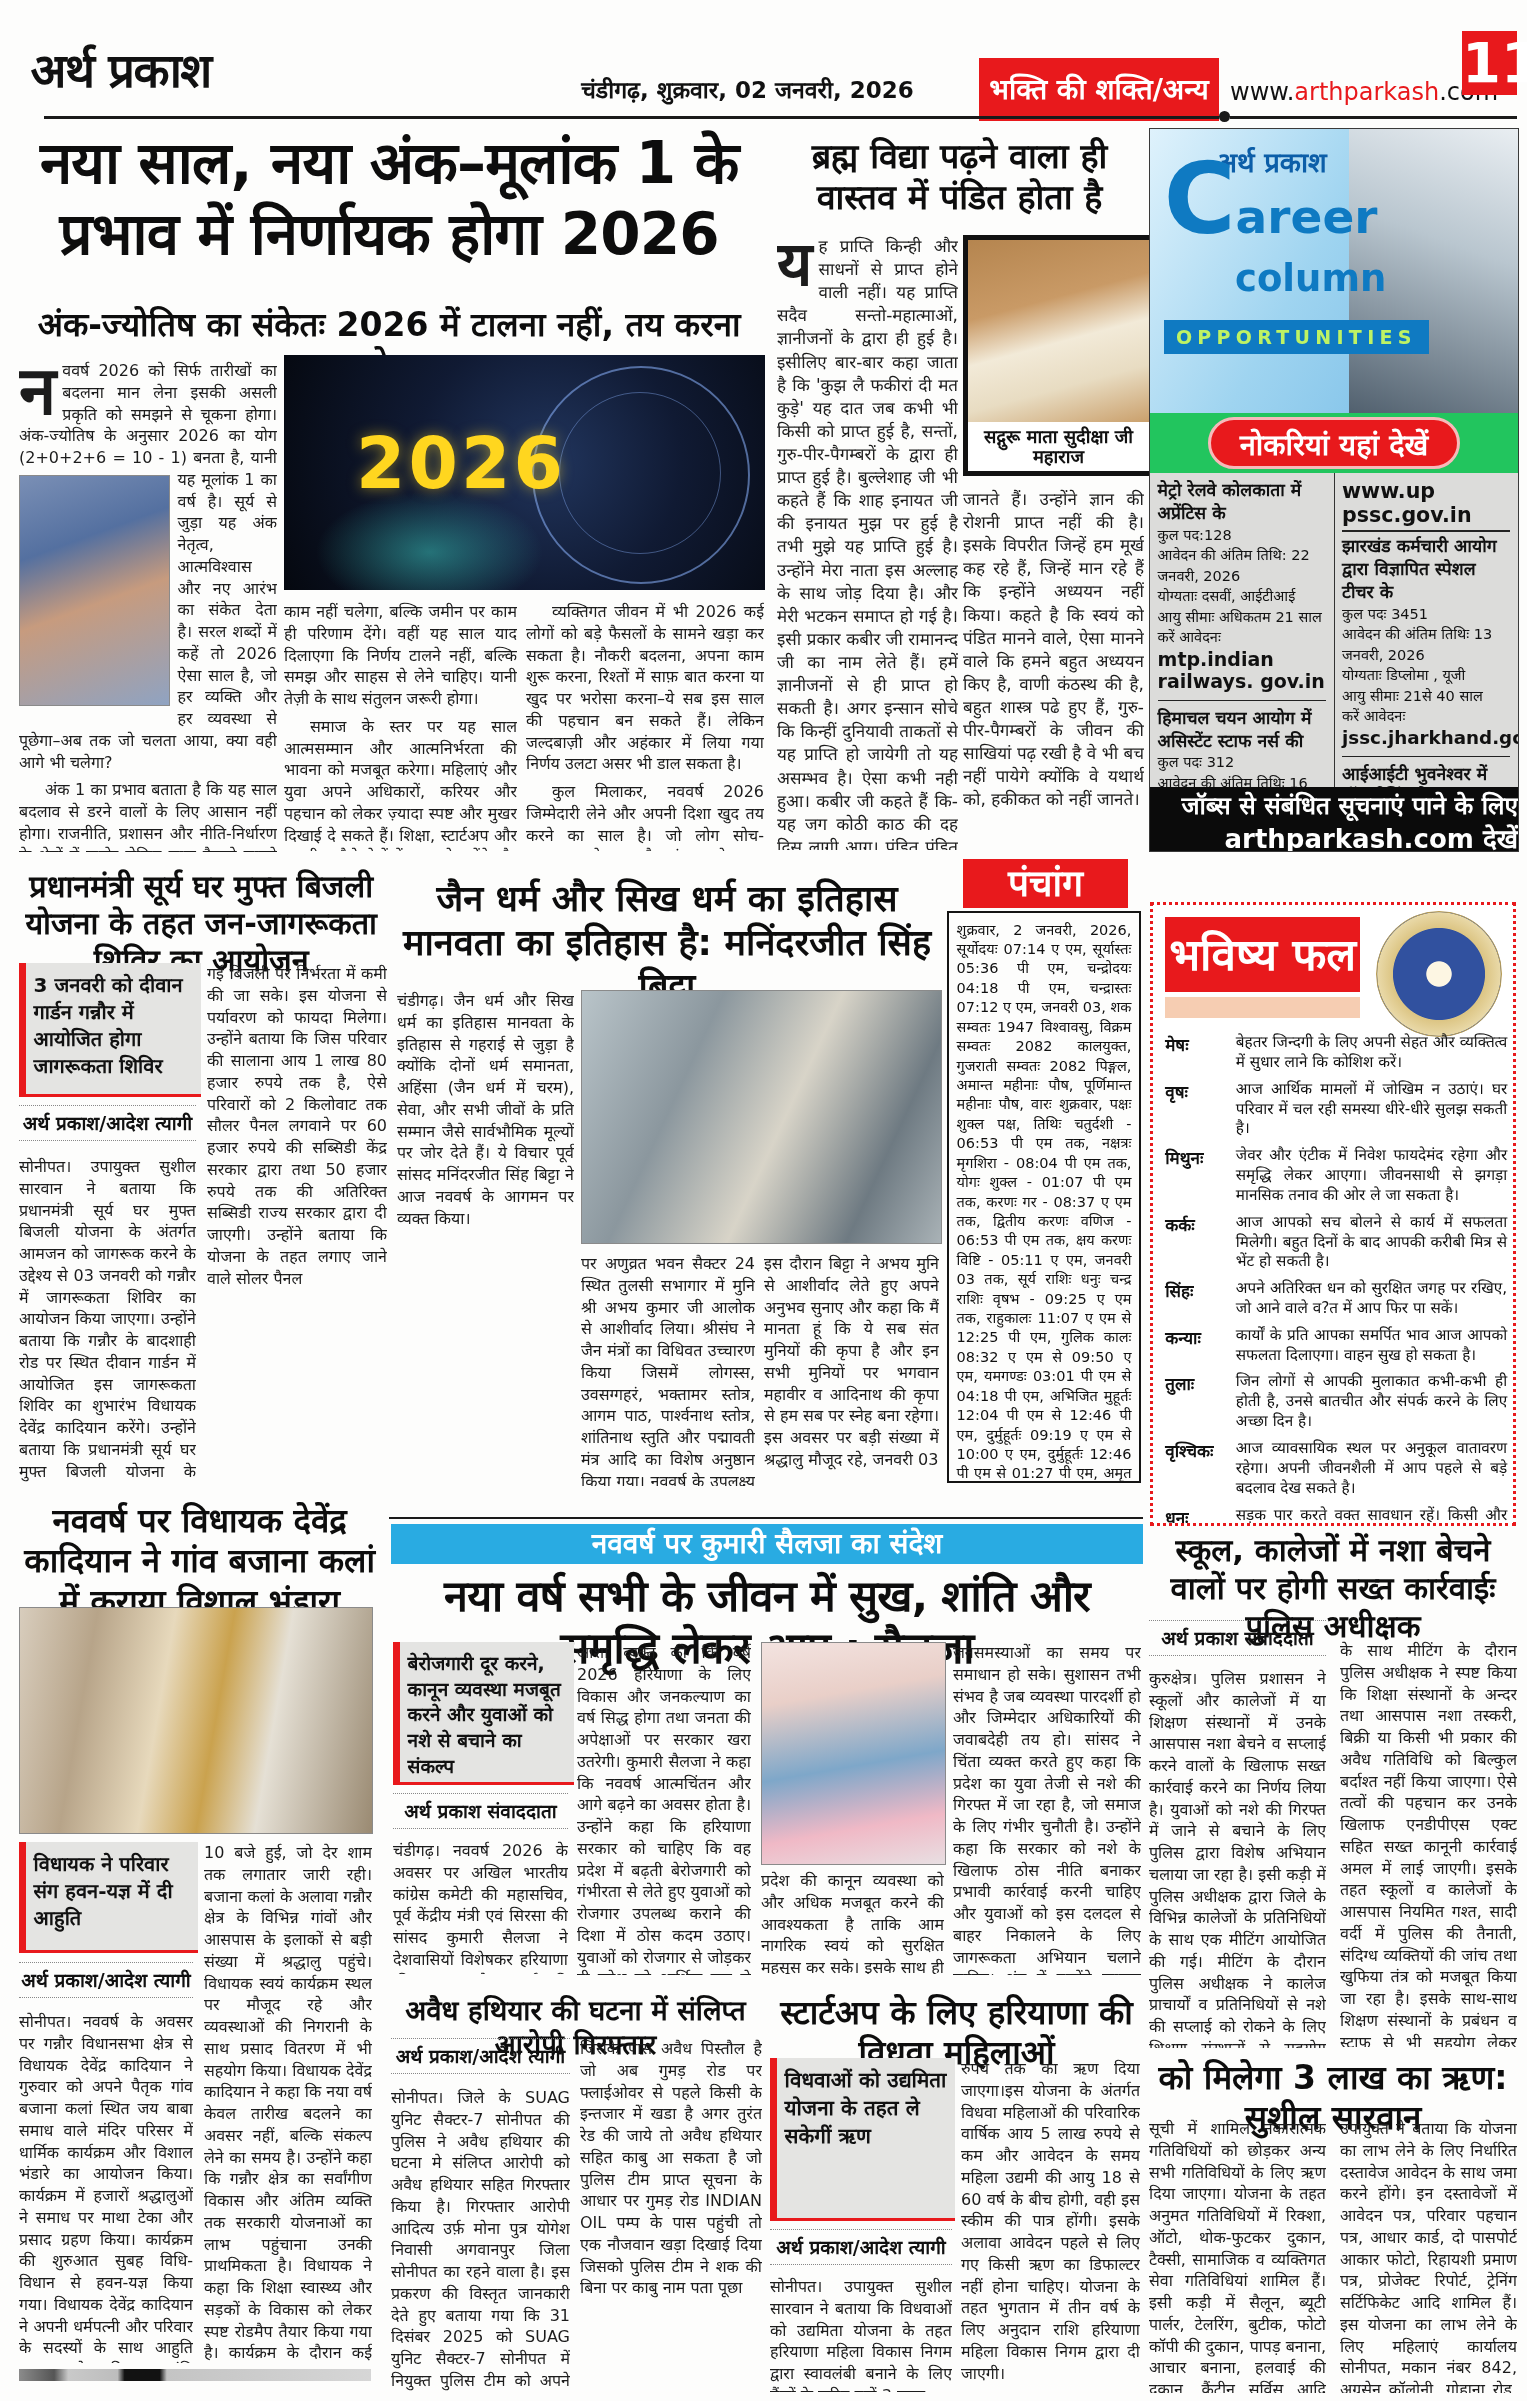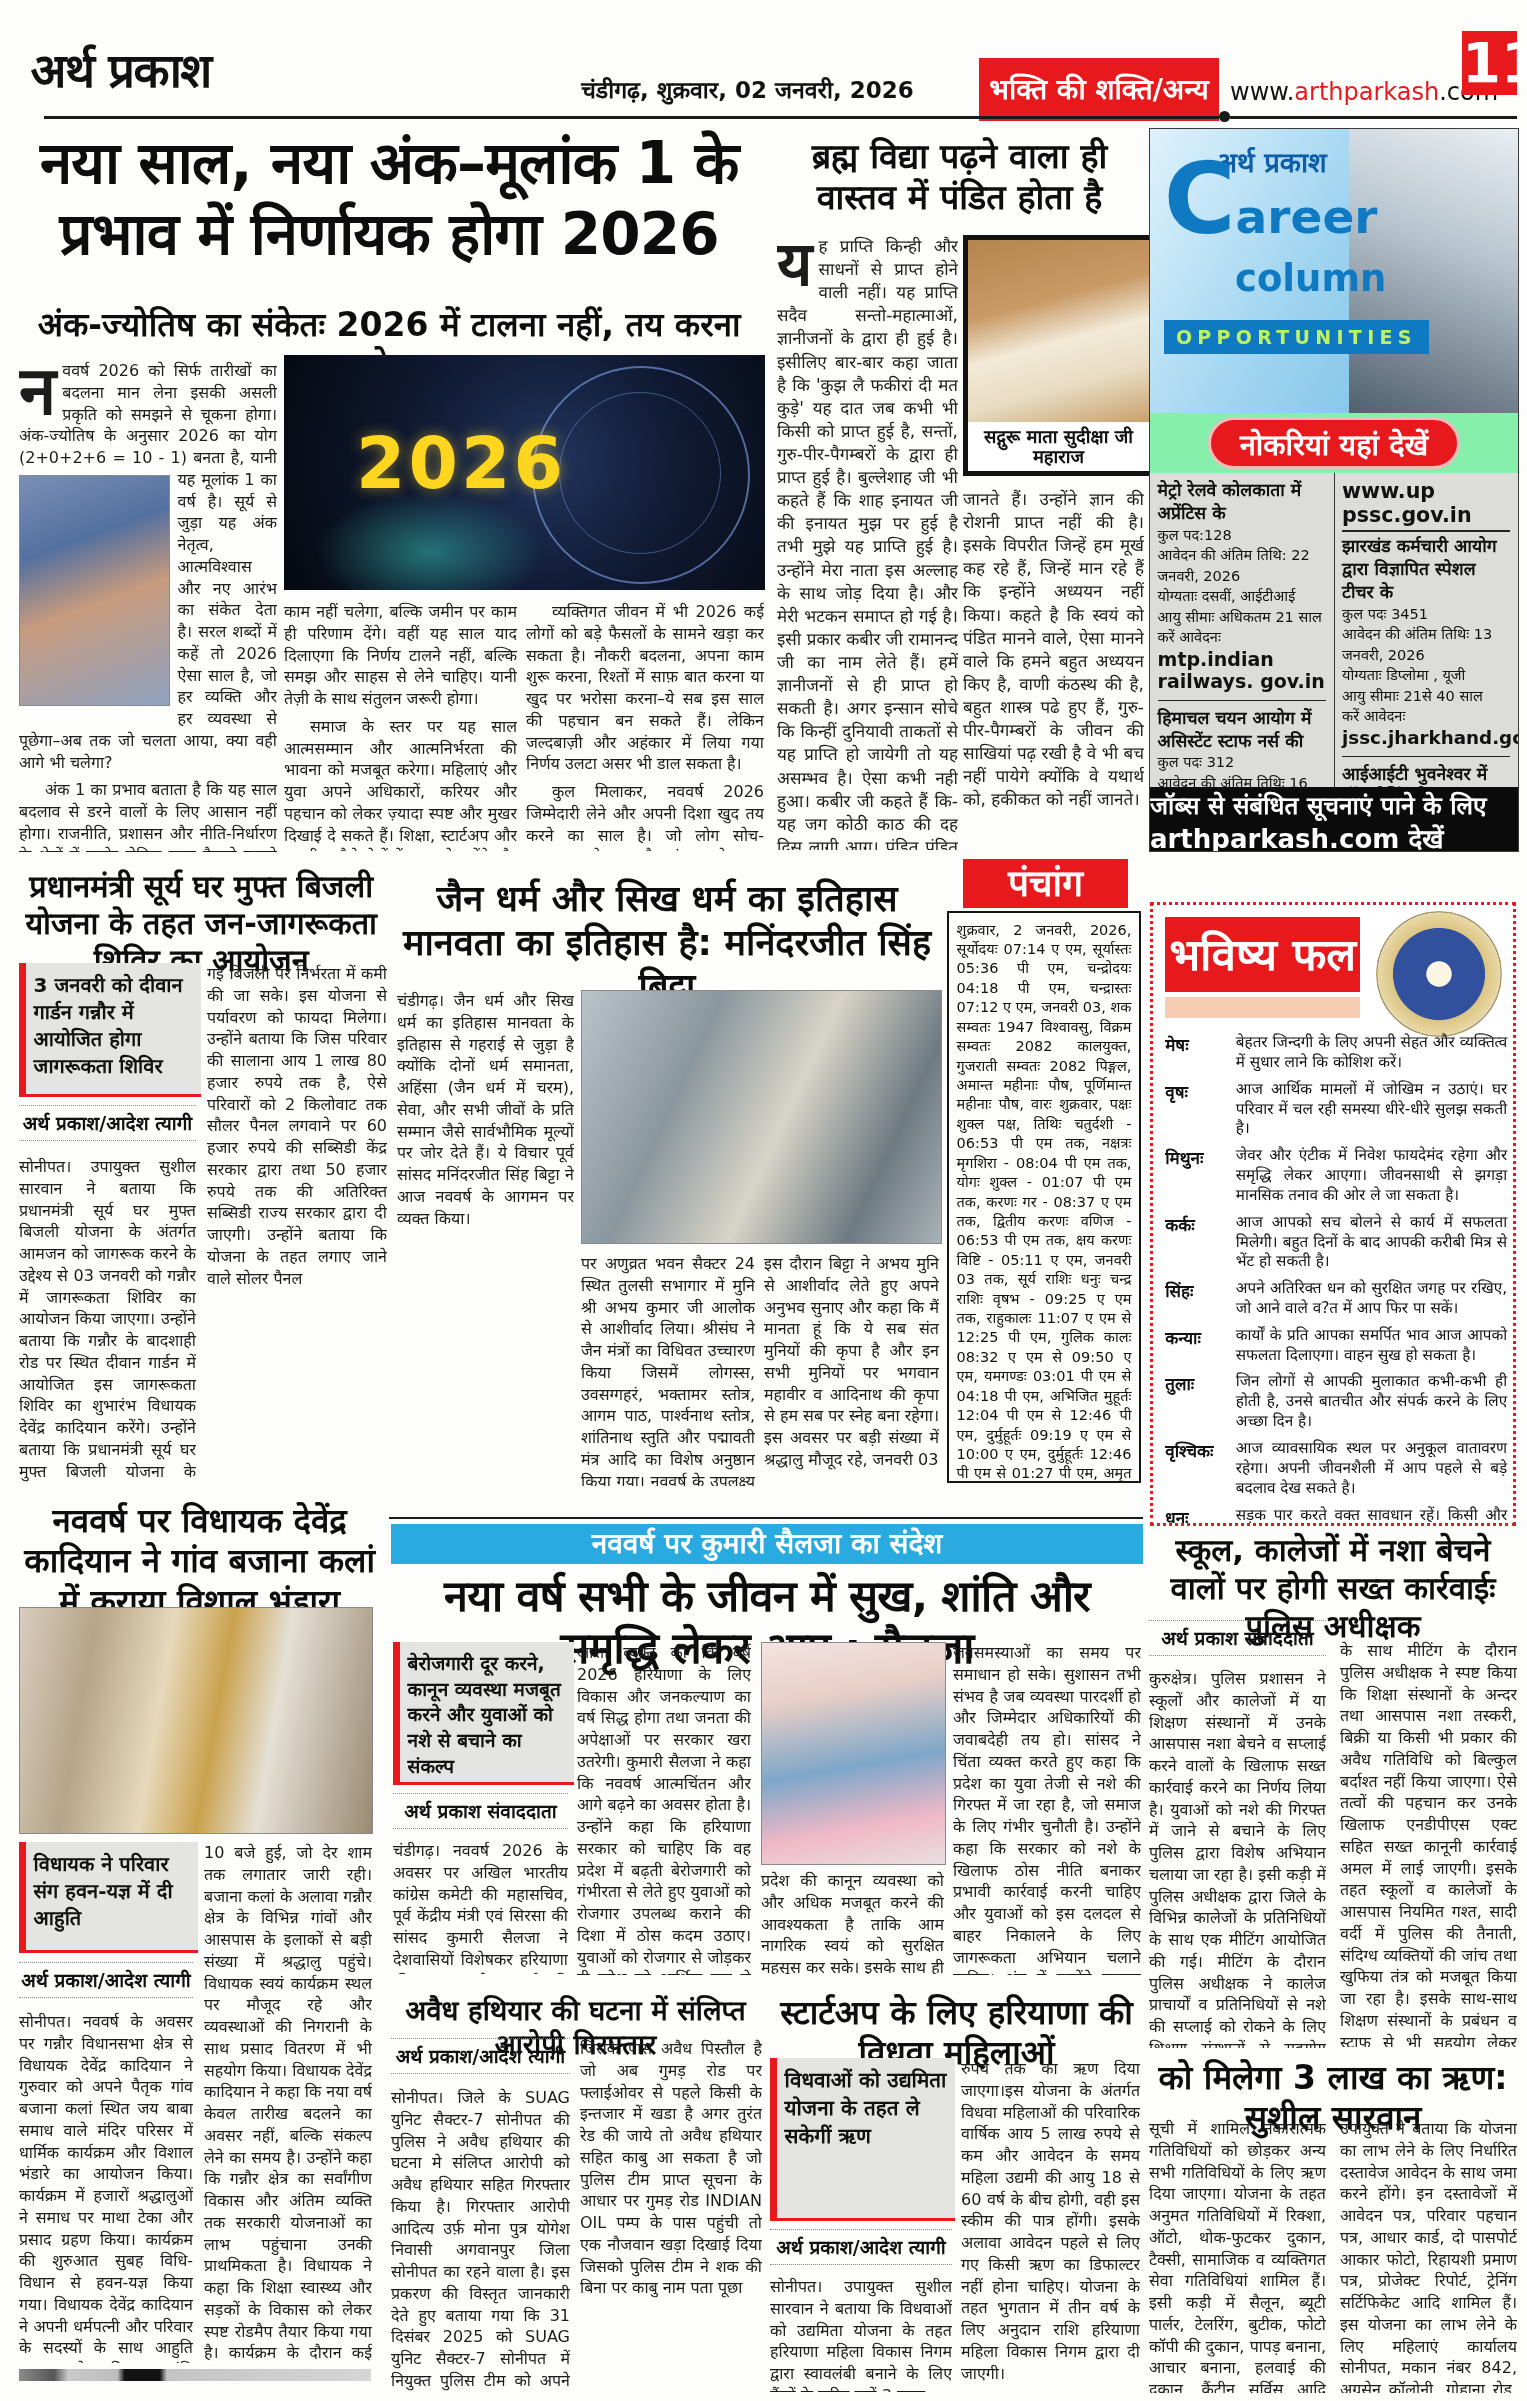--- a/index.html
+++ b/index.html
@@ -83,21 +83,21 @@
   <div class="abs" style="left:1149px;top:128px;width:368px;height:722px;border:1.5px solid #3a3a3a;overflow:hidden;">
     <div style="position:relative;height:284px;background:linear-gradient(120deg,#dff2fc 0%,#9fd4f0 45%,#6db6e4 100%);">
       <div style="position:absolute;right:0;top:0;width:46%;height:100%;background:linear-gradient(200deg,#e9eef2 0%,#b9c6cf 40%,#51606e 100%);"></div>
       <div style="position:absolute;left:66px;top:13.7px;font-size:27.5px;font-weight:bold;color:#0c5ea8;">अर्थ प्रकाश</div>
       <div style="position:absolute;left:13.7px;top:21.4px;color:#0f7ac2;font-weight:bold;">
         <span style="font-size:98px;line-height:1;">C</span><span style="font-size:47px;">areer</span>
       </div>
       <div style="position:absolute;left:85px;top:128px;font-size:37px;font-weight:bold;color:#0f7ac2;">column</div>
       <div style="position:absolute;left:13.7px;top:191px;background:#0f7ac2;color:#bef264;font-size:19px;font-weight:bold;letter-spacing:5.3px;padding:6.1px 12.2px;">OPPORTUNITIES</div>
     </div>
-    <div style="height:60px;background:#86efac;display:flex;align-items:center;justify-content:center;">
+    <div style="height:60px;background:#22c55e;display:flex;align-items:center;justify-content:center;">
       <div style="background:#e8191c;color:#fff;font-size:29px;font-weight:bold;border-radius:29px;border:3.1px solid #f7b9ba;padding:3.1px 29px;">नोकरियां यहां देखें</div>
     </div>
     <div style="height:314px;background:#dcdcda;display:flex;">
       <div style="flex:1;padding:6.1px 7.6px;overflow:hidden;border-right:1.5px solid #333;">
         <div class="jobtitle" style="font-size:17.5px;">मेट्रो रेलवे कोलकाता में अप्रेंटिस के</div>
         <div class="jobdetails prelines" style="font-size:14.5px;">कुल पद:128
 आवेदन की अंतिम तिथि: 22 जनवरी, 2026
 योग्यताः दसवीं, आईटीआई
 आयु सीमाः अधिकतम 21 साल
 करें आवेदनः</div>
@@ -118,21 +118,21 @@
 आवेदन की अंतिम तिथिः 13 जनवरी, 2026
 योग्यताः डिप्लोमा , यूजी
 आयु सीमाः 21से 40 साल
 करें आवेदनः</div>
         <div class="joblink" style="font-size:18.3px;">jssc.jharkhand.gov.in</div>
         <div class="jobsep"></div>
         <div class="jobtitle" style="font-size:17.5px;">आईआईटी भुवनेश्वर में नॉन टीचिंग के</div>
 
       </div>
     </div>
-    <div style="height:63px;background:#0b0b0b;color:#fff;text-align:left;padding-top:4.6px;">
+    <div style="height:63px;background:#0b0b0b;color:#fff;text-align:right;padding-top:4.6px;">
       <div style="font-size:24.4px;font-weight:bold;line-height:1.15;">जॉब्स से संबंधित सूचनाएं पाने के लिए</div>
       <div style="font-size:26px;font-weight:bold;">arthparkash.com देखें</div>
     </div>
   </div>
 
   <div class="abs hl" style="left:13.7px;top:868px;width:375px;font-size:30.5px;letter-spacing:0;">प्रधानमंत्री सूर्य घर मुफ्त बिजली योजना के तहत जन-जागरूकता शिविर का आयोजन</div>
   <div class="abs hbox" style="left:19px;top:963px;width:160px;height:113px;font-size:20px;">3 जनवरी को दीवान गार्डन गन्नौर में आयोजित होगा जागरूकता शिविर</div>
   <div class="abs byline" style="left:19px;top:1105px;width:177px;">अर्थ प्रकाश/आदेश त्यागी</div>
   <div class="abs bt" style="left:19px;top:1156px;width:177px;height:326px;">
     <span>सोनीपत। उपायुक्त सुशील सारवान ने बताया कि प्रधानमंत्री सूर्य घर मुफ्त बिजली योजना के अंतर्गत आमजन को जागरूक करने के उद्देश्य से 03 जनवरी को गन्नौर में जागरूकता शिविर का आयोजन किया जाएगा। उन्होंने बताया कि गन्नौर के बादशाही रोड पर स्थित दीवान गार्डन में आयोजित इस जागरूकता शिविर का शुभारंभ विधायक देवेंद्र कादियान करेंगे। उन्होंने बताया कि प्रधानमंत्री सूर्य घर मुफ्त बिजली योजना के अंतर्गत प्रदेश के गरीब परिवारों को सस्ती बिजली व ऊर्जा उपलब्ध करवाने के लिए केंद्र व राज्य सरकार द्वारा करीब 1.10 लाख रुपये तक की सब्सिडी दी जा रही है। उपायुक्त ने बताया कि योजना के तहत अधिक जानकारी के लिए वेबसाइट</span>

